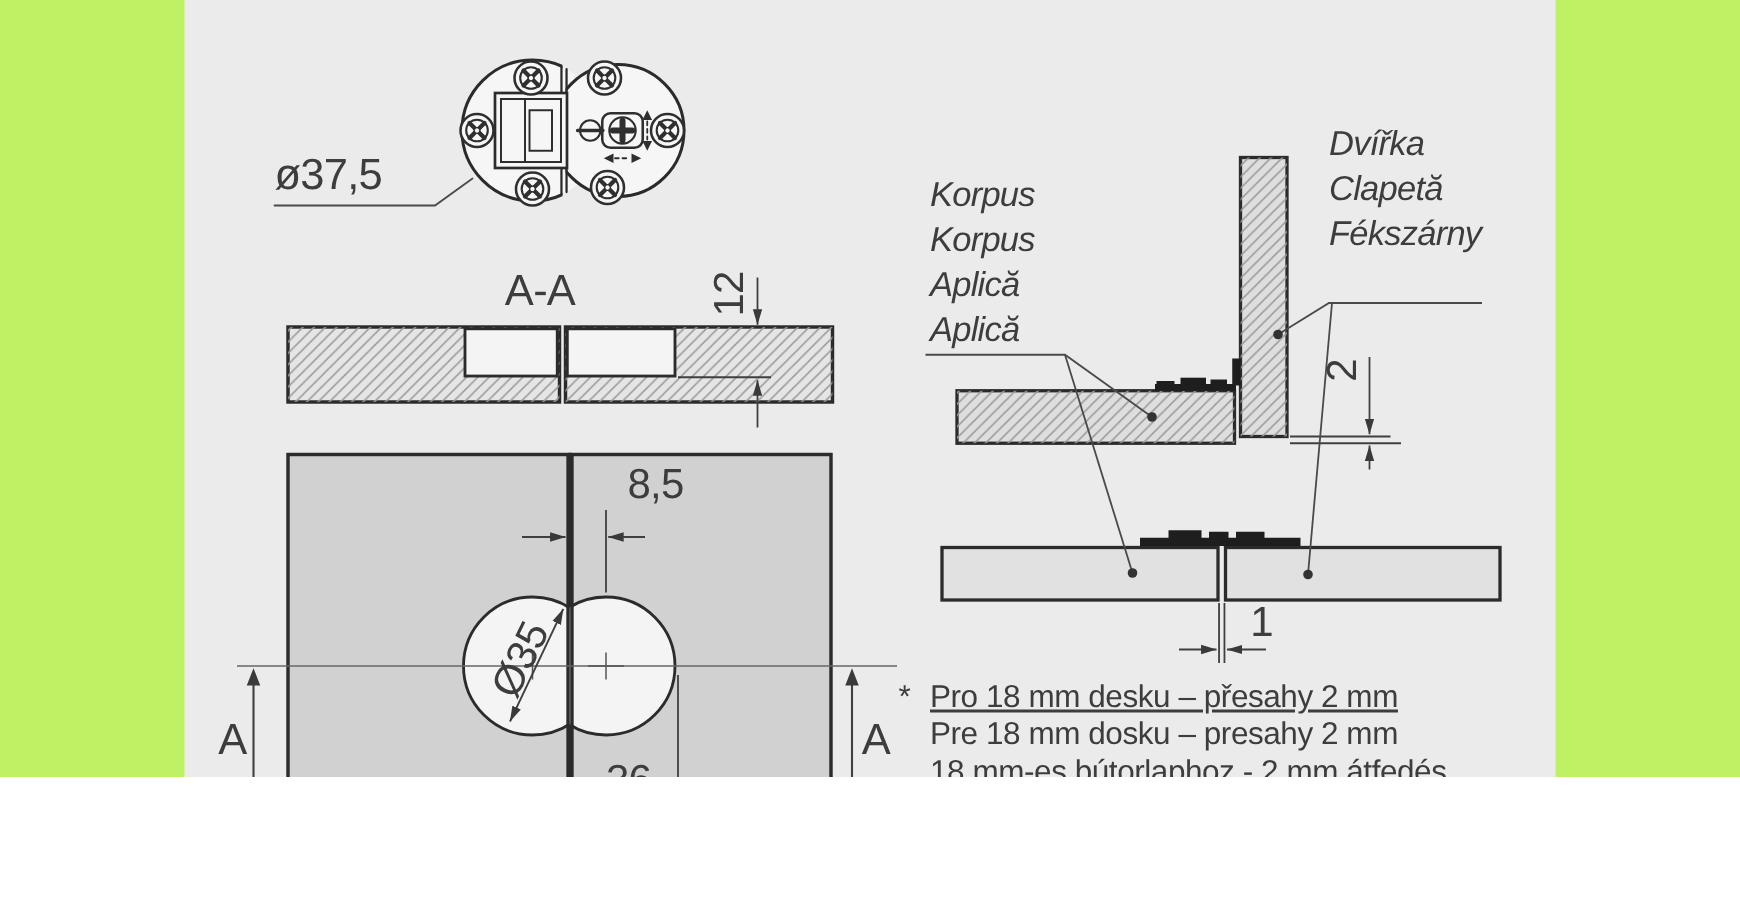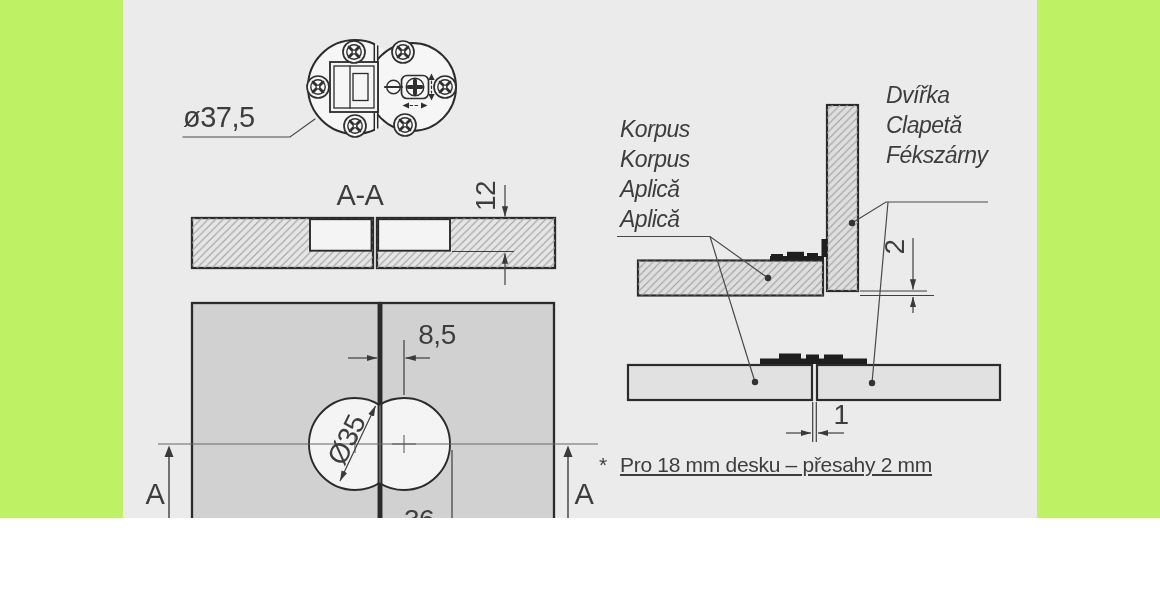--- a/index.html
+++ b/index.html
@@ -203,21 +203,21 @@
       <circle cx="755" cy="382" r="3.2"></circle>
       <circle cx="852" cy="223" r="3.2"></circle>
       <circle cx="872" cy="383" r="3.2"></circle>
     </g>
   </g>
 </svg>
 
 <span class="txt big" style="left:183px;top:101px;">ø37,5</span>
 <span class="txt big ctr" style="left:360px;top:195px;">A-A</span>
 <span class="txt dim rot90" style="left:486px;top:196px;">12</span>
-<span class="txt dim ctr" style="left:437px;top:335px;">8,5</span>
+<span class="txt dim ctr" style="left:437px;top:323px;">8,5</span>
 <span class="txt dim rotd" style="left:347px;top:440px;">Ø35</span>
 <span class="txt dim ctr" style="left:419px;top:520px;">36</span>
 <span class="txt big ctr" style="left:155px;top:494px;">A</span>
 <span class="txt big ctr" style="left:584px;top:494px;">A</span>
 <span class="txt dim rot90" style="left:895px;top:247px;">2</span>
 <span class="txt dim ctr" style="left:841px;top:415px;">1</span>
 
 <div class="lblblock" style="left:620px;top:114px;">
   <div class="txt lbl" style="position:static;">Korpus</div>
   <div class="txt lbl" style="position:static;">Korpus</div>
@@ -226,14 +226,16 @@
 </div>
 
 <div class="lblblock" style="left:886px;top:80px;">
   <div class="txt lbl" style="position:static;">Dvířka</div>
   <div class="txt lbl" style="position:static;">Clapetă</div>
   <div class="txt lbl" style="position:static;">Fékszárny</div>
 </div>
 
 <span class="txt fnote" style="left:599px;top:452px;">*</span>
 <span class="txt fnote" style="left:620px;top:452px;text-decoration:underline;">Pro 18 mm desku – přesahy 2 mm</span>
+<span class="txt fnote" style="left:620px;top:477px;">Pre 18 mm dosku – presahy 2 mm</span>
+<span class="txt fnote" style="left:620px;top:502px;">18 mm-es bútorlaphoz - 2 mm átfedés</span>
 
 </div>
 
 </body></html>

